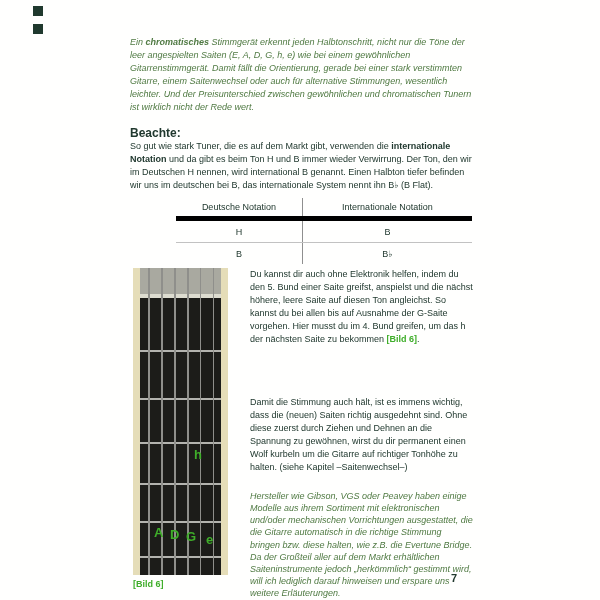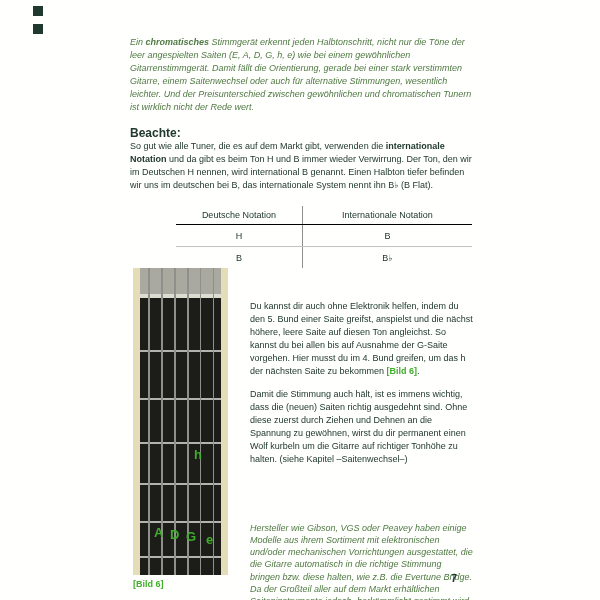--- a/index.html
+++ b/index.html
@@ -18,56 +18,56 @@
   .intro b { font-weight:bold; }
 
   .beachte-h { position:absolute; left:130px; top:126px; font-weight:bold; font-size:12px; color:#21392f; }
   .beachte-p { position:absolute; left:130px; top:140px; width:344px; }
   .beachte-p b { font-weight:bold; }
 
   .ntable { position:absolute; left:176px; top:198px; width:296px; color:#21392f; font-size:9px; }
   .ntable .row { display:flex; }
   .ntable .c1 { flex:0 0 42.5%; text-align:center; padding:4px 2px; }
   .ntable .c2 { flex:1; text-align:center; padding:4px 2px; border-left:1px solid #8f8f8f; }
-  .ntable .row.head { border-bottom:1px solid #000000;margin-top:8px; }
+  .ntable .row.head { border-bottom:5px solid #000000; }
   .ntable .row.r1 .c1, .ntable .row.r1 .c2 { padding:6px 2px 5px; }
   .ntable .row.r1 { border-bottom:1px solid #c2c2c2; }
   .ntable .row.r2 .c1, .ntable .row.r2 .c2 { padding:6px 2px 5px; }
 
   .figure { position:absolute; left:133px; top:268px; width:95px; height:307px; background:#e5ddb8; }
   .fig-head { position:absolute; left:7px; right:7px; top:0; height:26px; background:#a9a9a0; }
   .fig-nut { position:absolute; left:7px; right:7px; top:26px; height:4px; background:#dddcd0; }
   .fig-board { position:absolute; left:7px; right:7px; top:30px; bottom:0; background:#1c1c19; }
   .fret { position:absolute; left:0; right:0; height:2px; background:#b3b3ae; }
   .gstring { position:absolute; top:-30px; bottom:0; background:#8f8f8b; }
   .flabel { position:absolute; color:#3fae2a; font-weight:bold; font-size:13px; line-height:1; }
 
   .fig-caption { position:absolute; left:133px; top:579px; color:#3fae2a; font-size:9px; font-weight:bold; }
 
-  .rc { position:absolute; left:250px; width:224px;margin-top:32px; }
+  .rc { position:absolute; left:250px; width:224px; }
   .rc1 { top:268px; }
   .rc1 .bild-link { color:#3fae2a; font-weight:bold; font-style:normal; }
-  .rc2 { top:356px; }
+  .rc2 { top:396px; }
   .rc3 { top:490px; line-height:1.35; }
 
   .page-num { position:absolute; left:451px; top:572px; font-size:11px; font-weight:bold; color:#21392f; }
 </style>
 </head>
 <body>
 
 <div class="page">
 
   <div class="edge-marker m1"></div>
   <div class="edge-marker m2"></div>
 
   <p class="txt green-italic intro"><span>Ein </span><b>chromatisches</b><span> Stimmgerät erkennt jeden Halbtonschritt, nicht nur die Töne der leer angespielten Saiten (E, A, D, G, h, e) wie bei einem gewöhnlichen Gitarrenstimmgerät. Damit fällt die Orientierung, gerade bei einer stark verstimmten Gitarre, einem Saitenwechsel oder auch für alternative Stimmungen, wesentlich leichter. Und der Preisunterschied zwischen gewöhnlichen und chromatischen Tunern ist wirklich nicht der Rede wert.</span></p>
 
   <div class="beachte-h">Beachte:</div>
 
-  <p class="txt beachte-p"><span>So gut wie alle Tuner, die es auf dem Markt gibt, verwenden die </span><b>internationale Notation</b><span> und da gibt es beim Ton H und B immer wieder Verwirrung. Der Ton, den wir im Deutschen H nennen, wird international B genannt. Einen Halbton tiefer befinden wir uns im deutschen bei B, das internationale System nennt ihn B♭ (B Flat).</span></p>
+  <p class="txt beachte-p"><span>So gut wie stark Tuner, die es auf dem Markt gibt, verwenden die </span><b>internationale Notation</b><span> und da gibt es beim Ton H und B immer wieder Verwirrung. Der Ton, den wir im Deutschen H nennen, wird international B genannt. Einen Halbton tiefer befinden wir uns im deutschen bei B, das internationale System nennt ihn B♭ (B Flat).</span></p>
 
   <div class="ntable">
     <div class="row head">
       <div class="c1">Deutsche Notation</div>
       <div class="c2">Internationale Notation</div>
     </div>
     <div class="row r1">
       <div class="c1">H</div>
       <div class="c2">B</div>
     </div>

